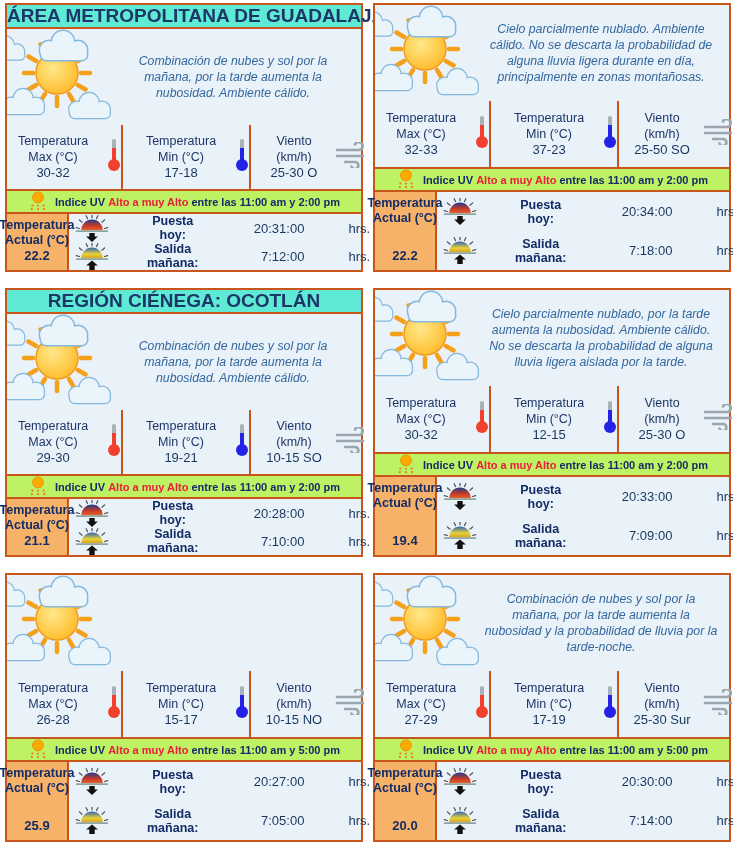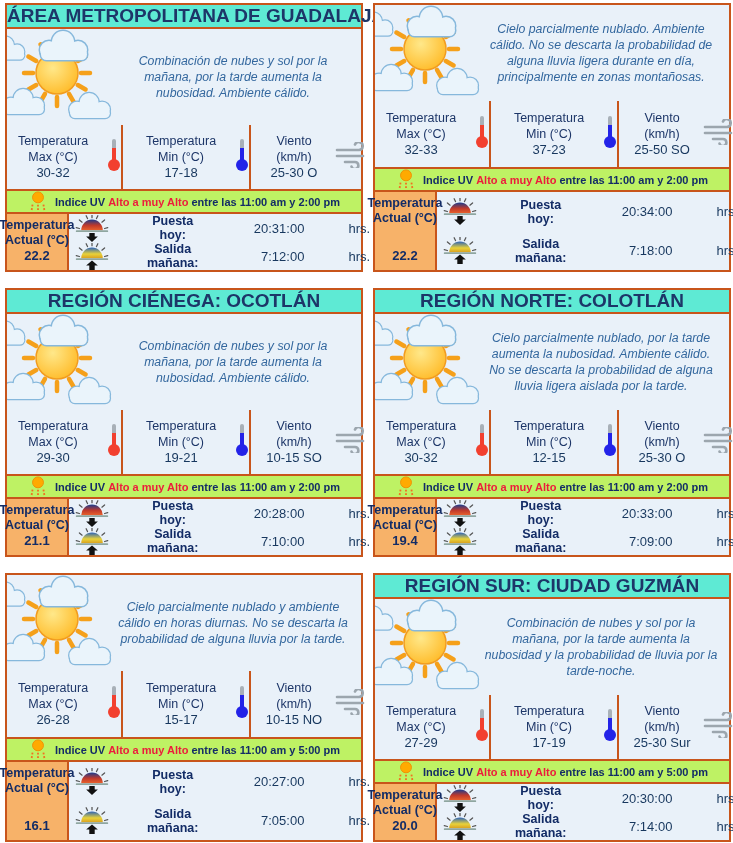--- a/index.html
+++ b/index.html
@@ -484,21 +484,20 @@
           </span>
           <span class="sun-label">Salida mañana:</span>
           <span class="sun-time">7:10:00</span>
           <span class="sun-hrs">hrs.</span>
         </div>
       </div>
     </div>
   </section>
 
   <section class="panel">
-    <header class="panel-header">REGIÓN NORTE: COLOTLÁN</header>
 
     <div class="panel-desc">
       <div class="weather-icon">
         <svg viewBox="0 0 106 96" width="106" height="96">
           <use href="#cloudSym" x="-24" y="6" width="46" height="27"></use>
           <g stroke="#F5A01A" stroke-width="4.5" stroke-linecap="round">
             <line x1="74" y1="44" x2="83" y2="44"></line>
               <line x1="70.8" y1="56" x2="78.6" y2="60.5"></line>
             <line x1="62" y1="64.8" x2="66.5" y2="72.6"></line>
               <line x1="50" y1="68" x2="50" y2="77"></line>
@@ -647,21 +646,20 @@
               <line x1="50" y1="20" x2="50" y2="11"></line>
             <line x1="62" y1="23.2" x2="66.5" y2="15.4"></line>
               <line x1="70.8" y1="32" x2="78.6" y2="27.5"></line>
           </g>
           <circle cx="50" cy="44" r="21" fill="url(#gSun)" stroke="#F29C1F" stroke-width="1.5"></circle>
           <use href="#cloudSym" x="28" y="0" width="58" height="34"></use>
           <use href="#cloudSym" x="-8" y="58" width="50" height="30"></use>
           <use href="#cloudSym" x="58" y="62" width="50" height="30"></use>
         </svg>
       </div>
-      <div class="desc-text">Cielo parcialmente nublado y ambiente cálido en horas diurnas. No se descarta la probabilidad de alguna lluvia por la tarde.</div>
     </div>
 
     <div class="temp-row">
       <div class="temp-cell">
         <div class="temp-text">
           <div class="temp-label">Temperatura Max (°C)</div>
           <div class="temp-value">26-28</div>
         </div>
         <span>
           <svg viewBox="0 0 14 34" width="14" height="34">
@@ -709,21 +707,21 @@
               <line x1="17" y1="15" x2="18" y2="21"></line>
           </g>
         </svg>
       </span>
       <span><span>Indice UV</span><span class="uv-alert">Alto a muy Alto</span><span>entre las 11:00 am y 5:00 pm</span></span>
     </div>
 
     <div class="panel-bottom">
       <div class="actual-cell">
         <div class="actual-label">Temperatura Actual (°C)</div>
-        <div class="actual-value">16.1</div>
+        <div class="actual-value">25.9</div>
       </div>
       <div class="sun-times">
         <div class="sun-row">
           <span class="sun-icon-col">
             <svg viewBox="0 0 40 30" width="36" height="27">
               <g stroke="#555" stroke-width="1.4" stroke-linecap="round">
                 <line x1="6" y1="15" x2="2.5" y2="14"></line>
                   <line x1="9" y1="8" x2="6" y2="5.5"></line>
                 <line x1="15" y1="4" x2="13.5" y2="0.8"></line>
                   <line x1="20" y1="3" x2="20" y2="0"></line>
@@ -759,21 +757,20 @@
           </span>
           <span class="sun-label">Salida mañana:</span>
           <span class="sun-time">7:05:00</span>
           <span class="sun-hrs">hrs.</span>
         </div>
       </div>
     </div>
   </section>
 
   <section class="panel">
-    <header class="panel-header">REGIÓN SUR: CIUDAD GUZMÁN</header>
 
     <div class="panel-desc">
       <div class="weather-icon">
         <svg viewBox="0 0 106 96" width="106" height="96">
           <use href="#cloudSym" x="-24" y="6" width="46" height="27"></use>
           <g stroke="#F5A01A" stroke-width="4.5" stroke-linecap="round">
             <line x1="74" y1="44" x2="83" y2="44"></line>
               <line x1="70.8" y1="56" x2="78.6" y2="60.5"></line>
             <line x1="62" y1="64.8" x2="66.5" y2="72.6"></line>
               <line x1="50" y1="68" x2="50" y2="77"></line>

